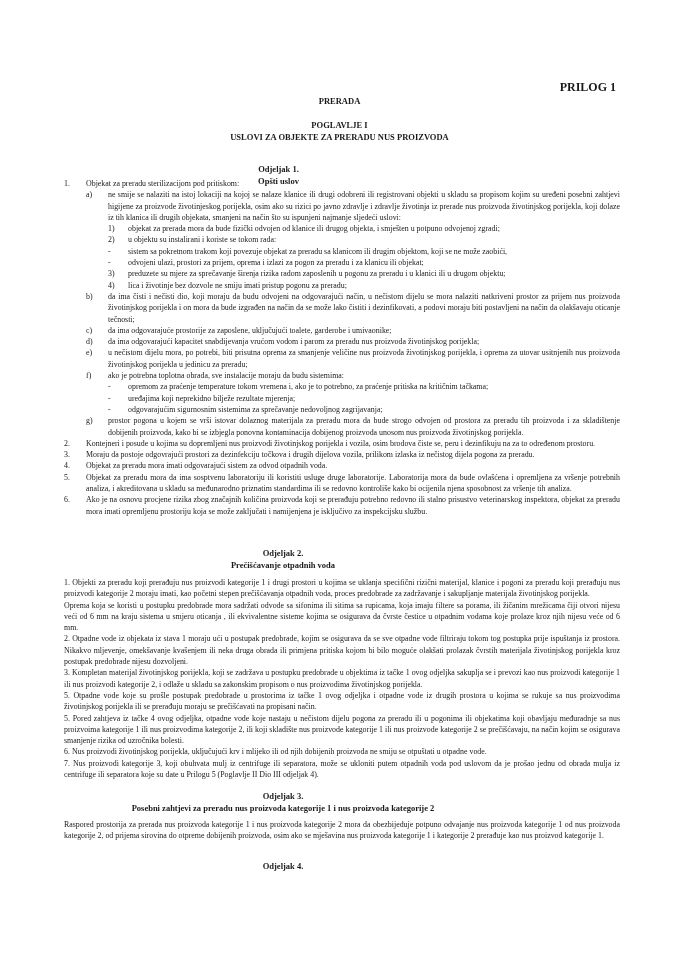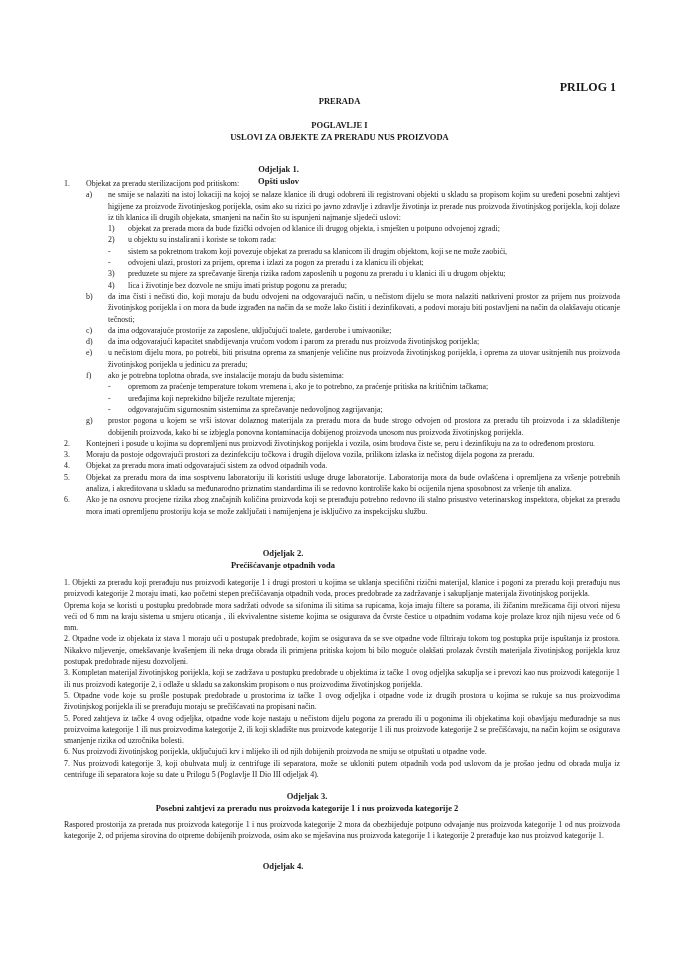--- a/index.html
+++ b/index.html
@@ -19,21 +19,21 @@
   .content { position: absolute; left: 64px; width: 556px; text-align: justify; }
   .row { display: flex; }
   .num { width: 22px; flex: none; }
   .let { width: 22px; flex: none; }
   .sub { width: 20px; flex: none; }
   .txt { flex: 1; text-align: justify; }
   .sec1 { top: 178px; }
   .sec-head { position: absolute; left: 0; width: 566px; }
   .sec2-head { top: 548px; }
   .sec2 { top: 577px; }
-  .sec3-head { top: 791px; margin-left: 24px; }
+  .sec3-head { top: 791px; }
   .sec3 { top: 819px; }
   .sec4-head { top: 861px; }
   p { margin: 0; }
 </style>
 </head>
 <body>
 
 <div class="page">
 
   <div class="prilog">PRILOG 1</div>

